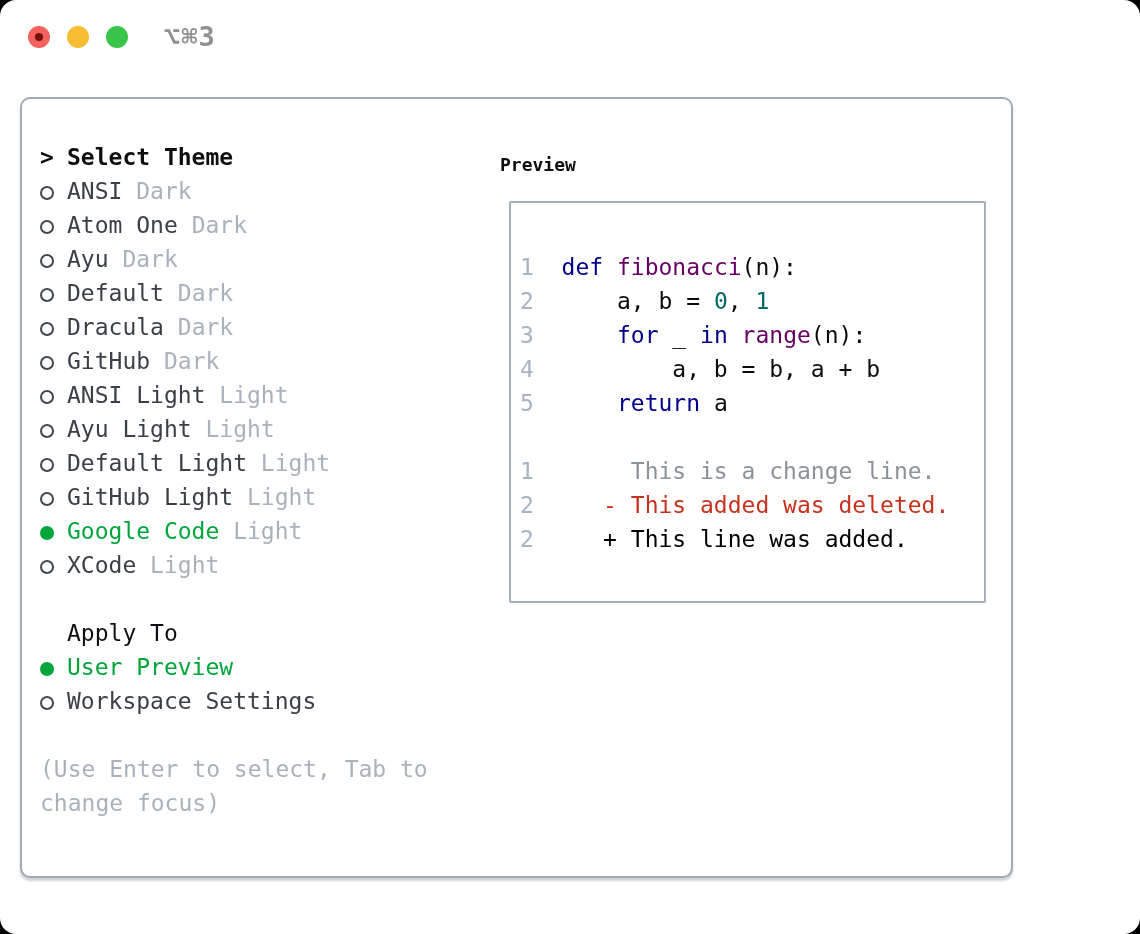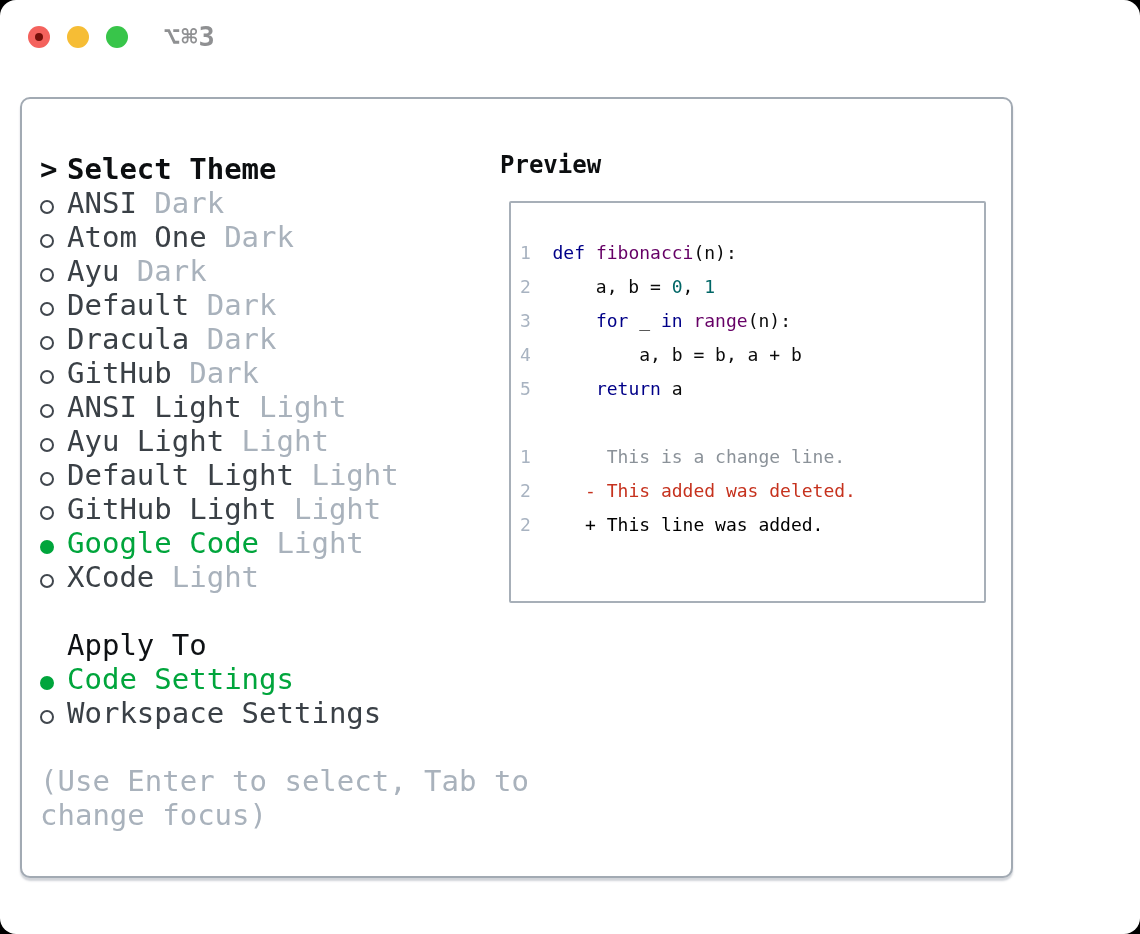--- a/index.html
+++ b/index.html
@@ -18,39 +18,39 @@
     position:absolute;left:164px;top:20px;height:34px;line-height:34px;
     font-size:27px;font-weight:bold;color:#8f9092;letter-spacing:1px;
   }
   
   .panel{
     position:absolute;left:20px;top:97px;width:993px;height:781px;
     box-sizing:border-box;border:2px solid #a2aab3;border-radius:10px;background:#fff;
     box-shadow:0 3px 2px rgba(150,158,168,0.45);
   }
   
-  .list{position:absolute;left:40px;top:152px;font-size:29px;}
+  .list{position:absolute;left:40px;top:140px;font-size:23px;}
   .row{height:34px;line-height:34px;white-space:pre;}
   .marker{display:inline-block;width:27px;vertical-align:top;}
   .cursor{font-weight:bold;color:#0c0e10;}
   .circle{display:inline-block;width:14px;height:14px;box-sizing:border-box;
     border:2px solid #41474e;border-radius:50%;transform:translateY(1px);}
   .circle.sel{border-color:#00a53c;background:#00a53c;}
   .h-bold{font-weight:bold;color:#0c0e10;}
   .h-plain{color:#0e1114;}
   .iname{color:#3a4046;margin-top:16px;}
   .iname.sel{color:#00a53c;}
   .suffix{color:#a9b2bc;}
   .hint{color:#a9b2bc;}
   
   .preview-label{position:absolute;left:500px;top:148px;height:34px;line-height:34px;
-    font-size:24px;font-weight:bold;color:#0c0e10;}
+    font-size:18px;font-weight:bold;color:#0c0e10;}
   .preview-box{position:absolute;left:509px;top:201px;width:477px;height:402px;
     box-sizing:border-box;border:2px solid #a7afb8;border-radius:2px;background:#fff;}
-  .code{position:absolute;left:520px;top:236px;font-size:18px;}
+  .code{position:absolute;left:520px;top:250px;font-size:23px;}
   .cline{height:34px;line-height:34px;white-space:pre;}
   .gutter{color:#a8b3c1;}
   .c-kw{color:#000088;}
   .c-fn{color:#660066;}
   .c-num{color:#006666;}
   .c-plain{color:#0b0b0b;}
   .c-ctx{color:#8b9299;}
   .c-del{color:#c6321e;}
   .c-add{color:#000000;}
 </style>
@@ -77,21 +77,21 @@
       <div class="row"><span class="marker"><span class="circle"></span></span><span class="iname">Dracula</span><span class="suffix"> Dark</span></div>
       <div class="row"><span class="marker"><span class="circle"></span></span><span class="iname">GitHub</span><span class="suffix"> Dark</span></div>
       <div class="row"><span class="marker"><span class="circle"></span></span><span class="iname">ANSI Light</span><span class="suffix"> Light</span></div>
       <div class="row"><span class="marker"><span class="circle"></span></span><span class="iname">Ayu Light</span><span class="suffix"> Light</span></div>
       <div class="row"><span class="marker"><span class="circle"></span></span><span class="iname">Default Light</span><span class="suffix"> Light</span></div>
       <div class="row"><span class="marker"><span class="circle"></span></span><span class="iname">GitHub Light</span><span class="suffix"> Light</span></div>
       <div class="row"><span class="marker"><span class="circle sel"></span></span><span class="iname sel">Google Code</span><span class="suffix"> Light</span></div>
       <div class="row"><span class="marker"><span class="circle"></span></span><span class="iname">XCode</span><span class="suffix"> Light</span></div>
       <div class="row"></div>
       <div class="row"><span class="marker"></span><span class="h-plain">Apply To</span></div>
-      <div class="row"><span class="marker"><span class="circle sel"></span></span><span class="iname sel">Code Settings</span></div>
+      <div class="row"><span class="marker"><span class="circle sel"></span></span><span class="iname sel">User Preview</span></div>
       <div class="row"><span class="marker"><span class="circle"></span></span><span class="iname">Workspace Settings</span></div>
       <div class="row"></div>
       <div class="row hint">(Use Enter to select, Tab to</div>
       <div class="row hint">change focus)</div>
     </div>
 
   <div class="preview-label">Preview</div>
   <div class="preview-box"></div>
   <div class="code">
       <div class="cline"><span class="gutter">1  </span><span class="c-kw">def</span><span class="c-plain"> </span><span class="c-fn">fibonacci</span><span class="c-plain">(n):</span></div>

